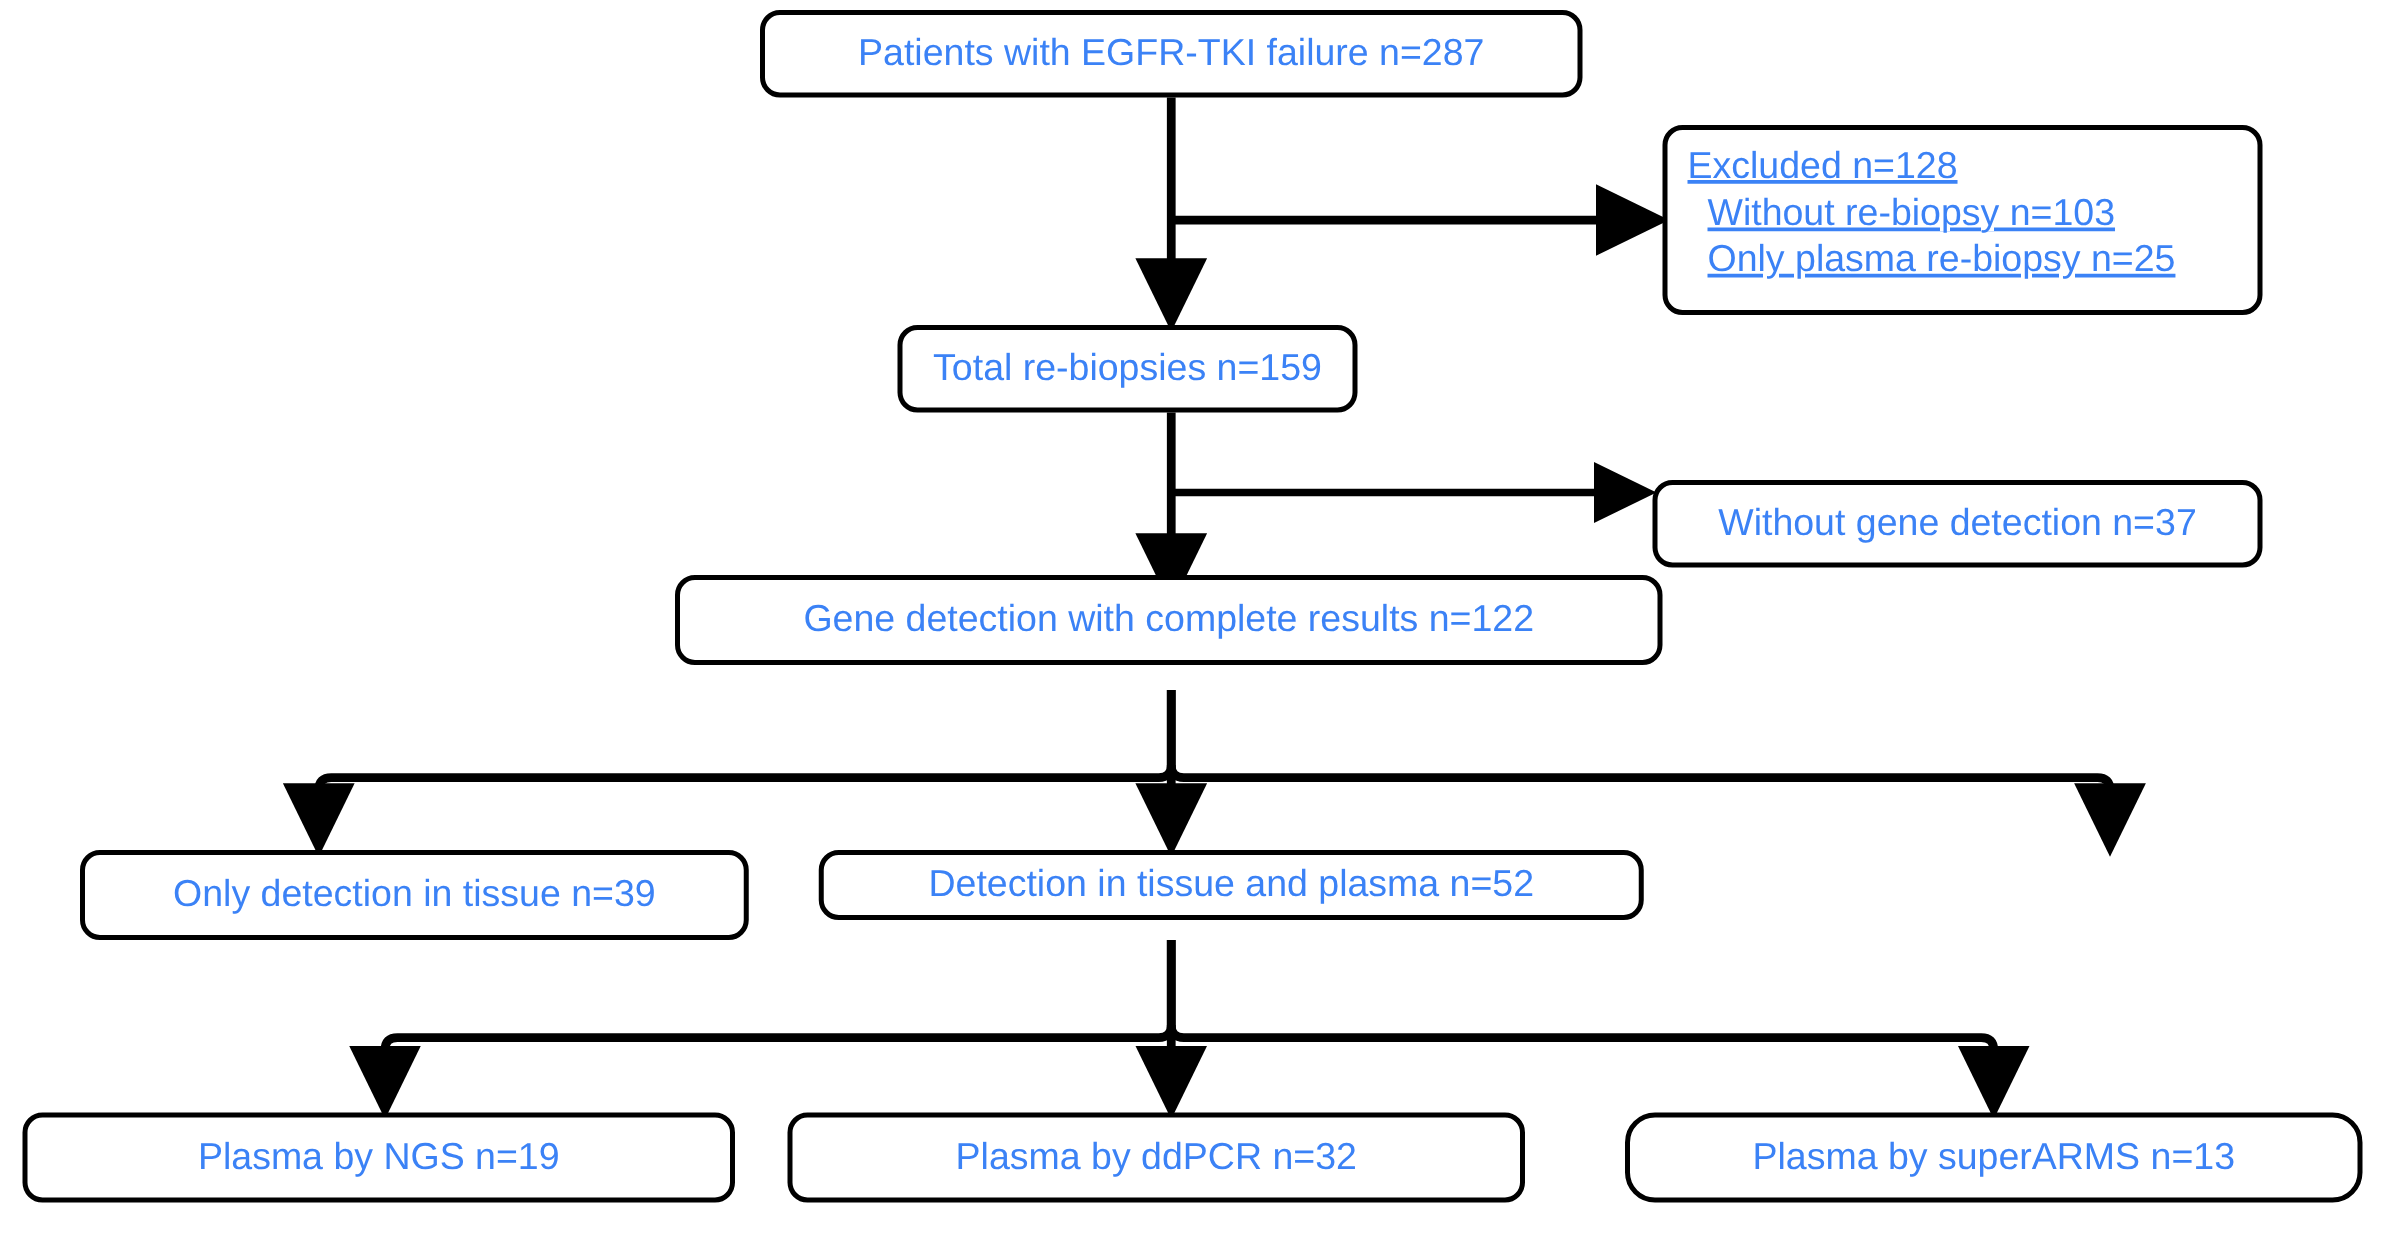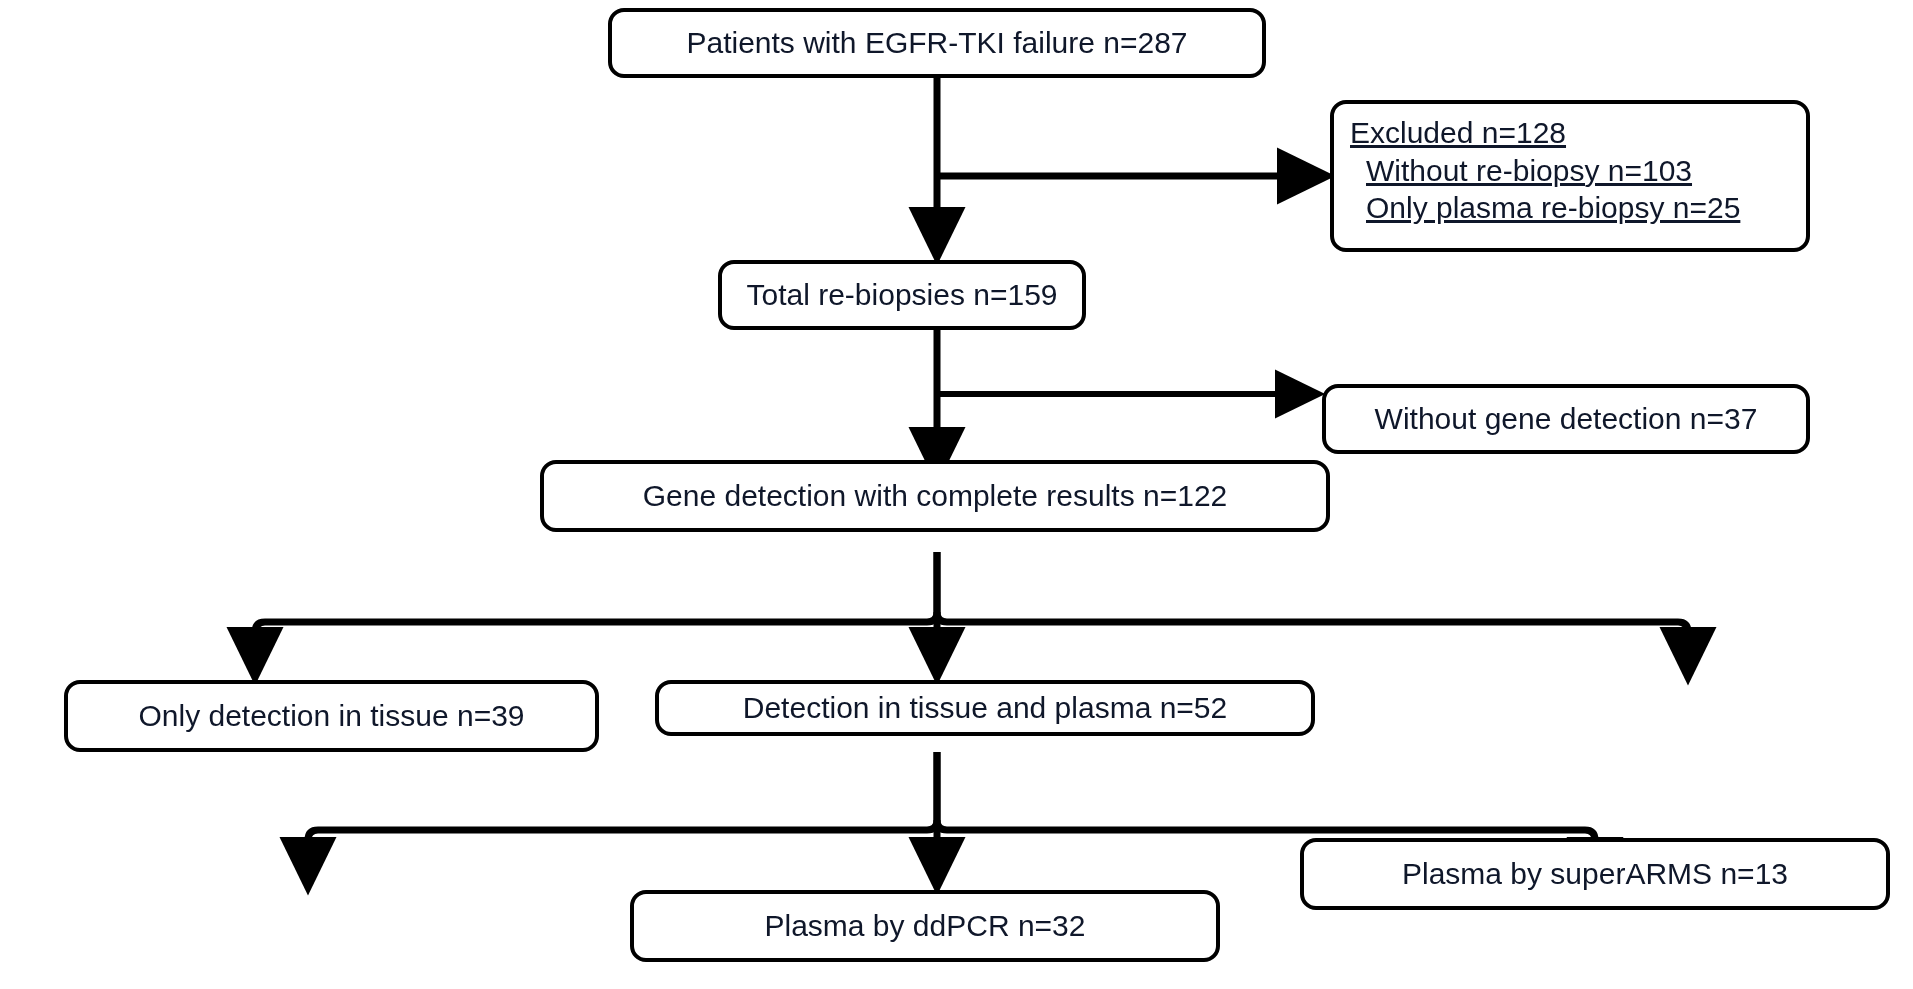--- a/index.html
+++ b/index.html
@@ -20,21 +20,21 @@
   .node {
     position: absolute;
     box-sizing: border-box;
     border: 4px solid #000000;
     border-radius: 16px;
     background: #ffffff;
     display: flex;
     align-items: center;
     justify-content: center;
     text-align: center;
-    color: #0f172a;
+    color: #3b82f6;
     font-size: 30px;
     line-height: 1.25;
     padding: 4px 14px;
     z-index: 2;
   }
   .node.multiline {
     display: block;
     text-align: left;
     padding: 10px 16px;
     text-decoration: underline;
@@ -108,22 +108,25 @@
 
   <div class="node" style="left:28px; top:680px; width:535px; height:72px;margin-left:36px;">
     <span>Only detection in tissue n=39</span>
   </div>
 
   <div class="node" style="left:655px; top:680px; width:660px; height:56px;">
     <span>Detection in tissue and plasma n=52</span>
   </div>
 
 
+  <div class="node" style="left:18px; top:890px; width:570px; height:72px;">
+    <span>Plasma by NGS n=19</span>
+  </div>
 
   <div class="node" style="left:630px; top:890px; width:590px; height:72px;">
     <span>Plasma by ddPCR n=32</span>
   </div>
 
-  <div class="node" style="left:1300px; top:838px; width:590px; height:72px;">
+  <div class="node" style="left:1300px; top:890px; width:590px; height:72px;border-radius:24px;">
     <span>Plasma by superARMS n=13</span>
   </div>
 
 </div>
 
 </body></html>

